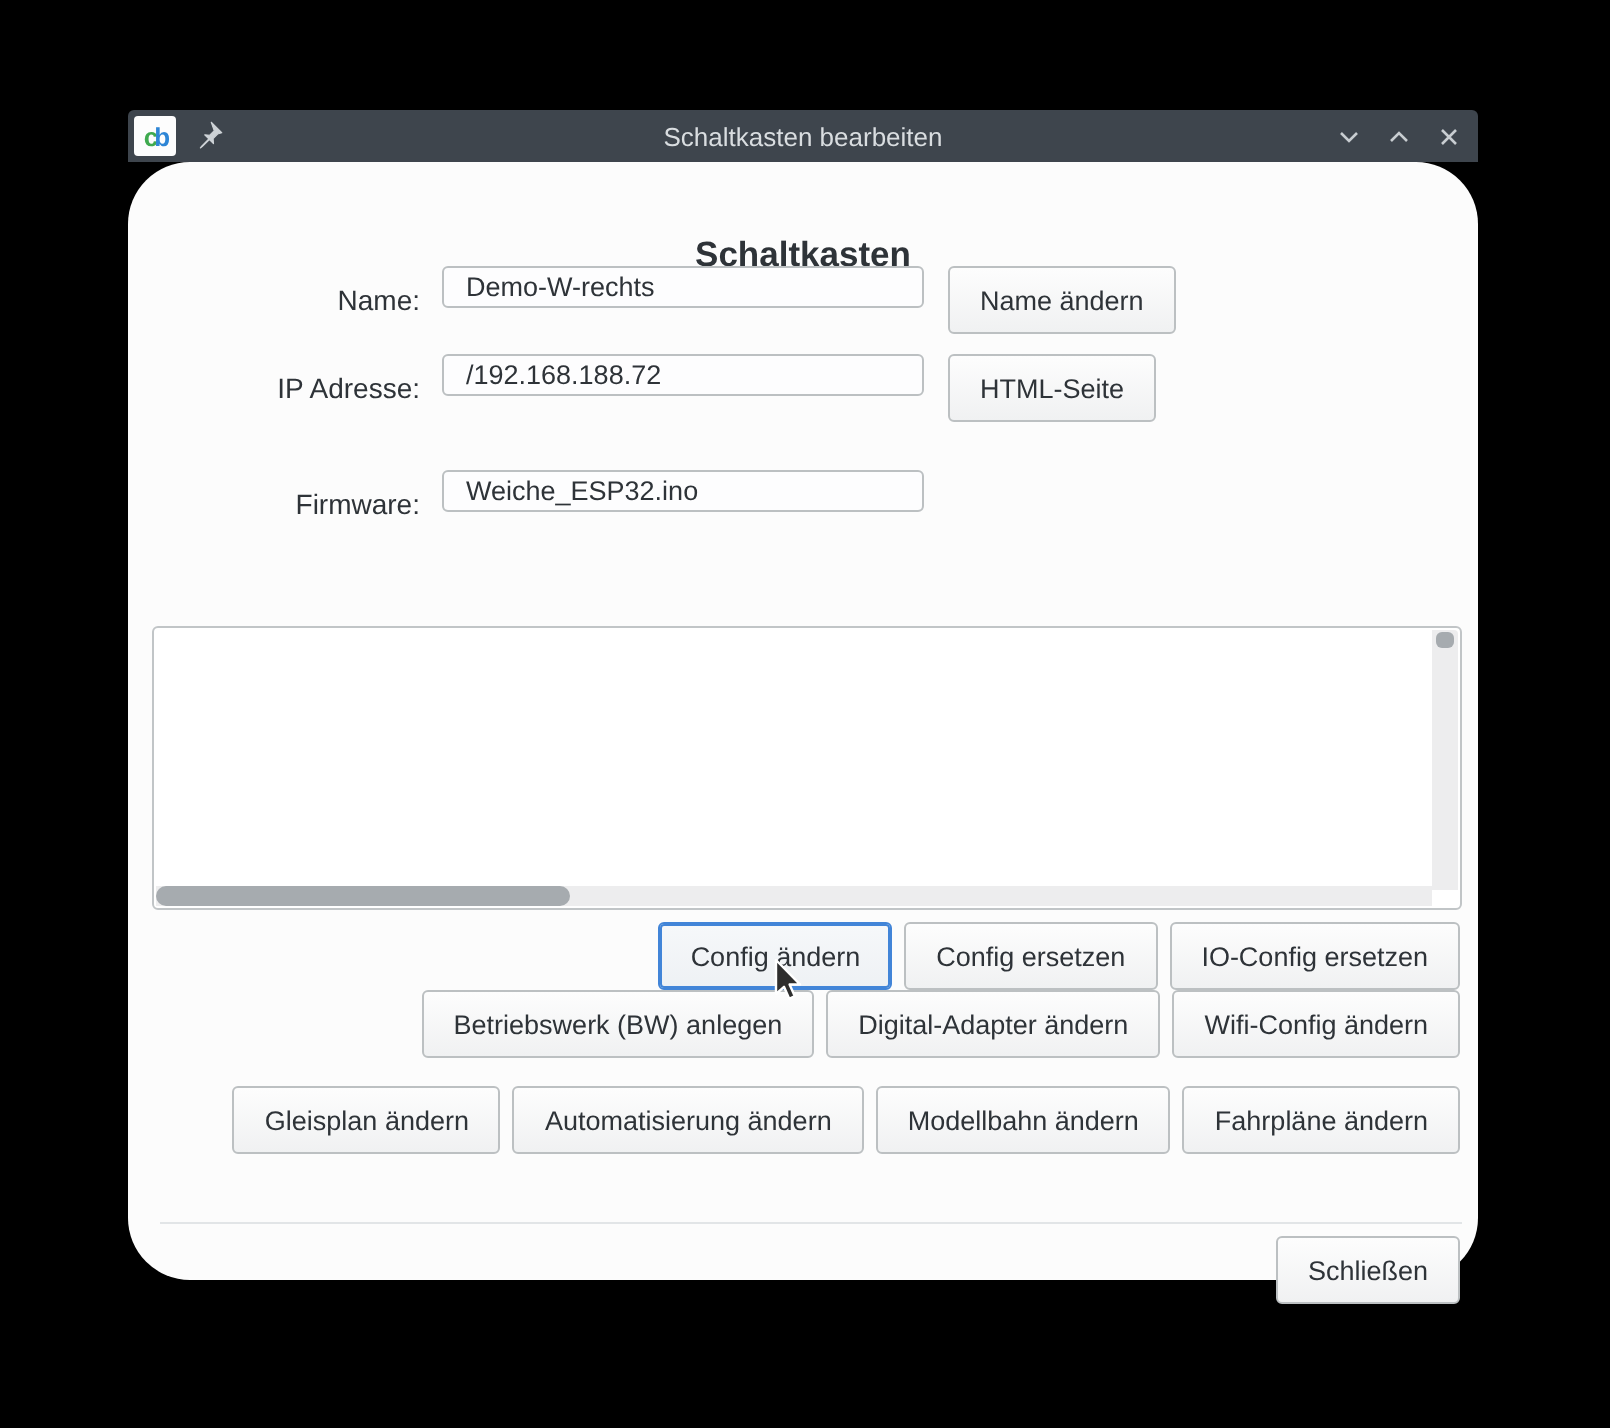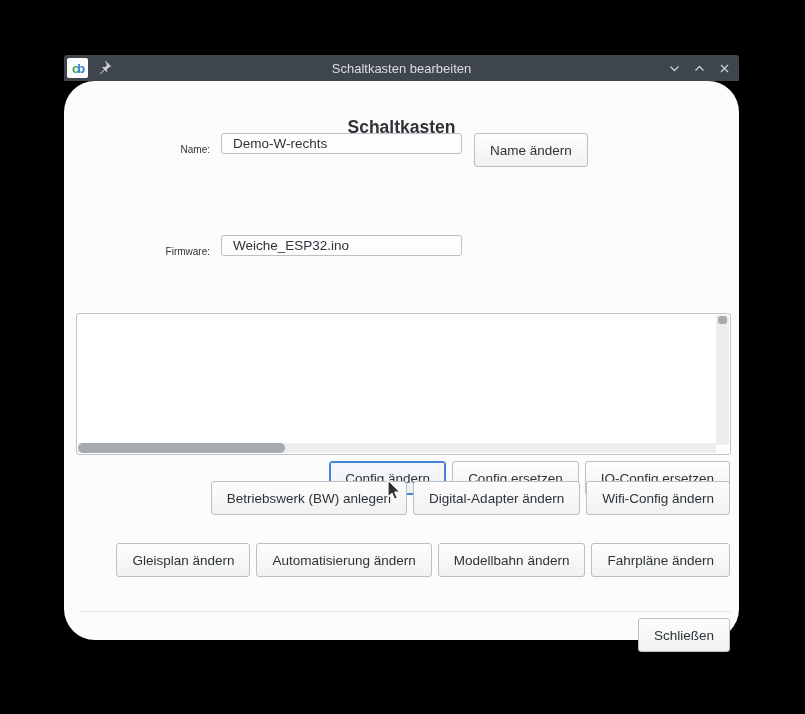--- a/index.html
+++ b/index.html
@@ -28,21 +28,21 @@
   .tb-btn { width:13px; height:13px; display:flex; align-items:center; justify-content:center; }
 
   
   .content { position:absolute; left:0; top:26px; width:675px; height:559px;
              background:#fcfcfc;border-radius:31px; }
   .heading { position:absolute; left:0; top:36px; width:675px; text-align:center;
              font-size:17.5px; font-weight:bold; color:#2e3338; }
 
   
   .frm-label { position:absolute; left:0; width:146px; height:34px;
-               line-height:34px; text-align:right; font-size:10px; color:#2e3338; }
+               line-height:34px; text-align:right; font-size:14px; color:#2e3338; }
   .frm-input { position:absolute; left:157px; width:241px; height:21px;
                border:1px solid #bcc0c2; border-radius:3px; background:#fdfdfe;
                font-family:"Liberation Sans", sans-serif;
                font-size:13.5px; color:#2e3338; padding:0 11px; outline:none; }
   .btn { height:34px; border:1px solid #bcc0c2; border-radius:3px;
          background:linear-gradient(#fdfdfd,#f0f1f2);
          font-family:"Liberation Sans", sans-serif;
          font-size:13.5px; color:#2e3338; padding:4px 15px; white-space:nowrap; }
   .frm-btn { position:absolute; left:410px; }
   .frm-row { position:absolute; left:0; top:0; width:675px; height:34px; }
@@ -58,21 +58,21 @@
                    background:#a6abaf; border-radius:3px; }
   .hscroll-track { position:absolute; left:1px; bottom:1px; height:10px; right:14px;
                    background:#ededee; }
   .hscroll-thumb { position:absolute; left:0px; bottom:0px; height:10px; width:207px;
                    background:#a6abaf; border-radius:5px; }
 
   
   .act-row { position:absolute; right:9px; display:flex; gap:6px;
              justify-content:center;margin-left:48px; }
   .act-row1 { top:380px; }
-  .act-row2 { top:400px; }
+  .act-row2 { top:414px; }
   .act-row3 { top:462px; }
   .btn-focus { border:1px solid #4285d8; box-shadow:0 0 0 1px #4285d8 inset;
                background:linear-gradient(#f6f8fa,#eef1f4); }
 
   
   .separator { position:absolute; left:16px; top:530px; width:651px; height:1px;
                background:#e2e5e7; }
   .footer-btn { position:absolute; right:9px; top:537px; }
 
   
@@ -114,20 +114,25 @@
 
     <div class="content">
       <div class="heading">Schaltkasten</div>
 
       <div class="frm-row r1">
         <div class="frm-label">Name:</div>
         <input class="frm-input" value="Demo-W-rechts" style="">
         <button class="btn frm-btn">Name ändern</button>
       </div>
 
+      <div class="frm-row r2">
+        <div class="frm-label">IP Adresse:</div>
+        <input class="frm-input" value="/192.168.188.72" style="">
+        <button class="btn frm-btn">HTML-Seite</button>
+      </div>
 
       <div class="frm-row r3">
         <div class="frm-label">Firmware:</div>
         <input class="frm-input" value="Weiche_ESP32.ino" style="">
       </div>
 
 
       <div class="cfg-area">
         <div></div>
         <div class="vscroll-track">

